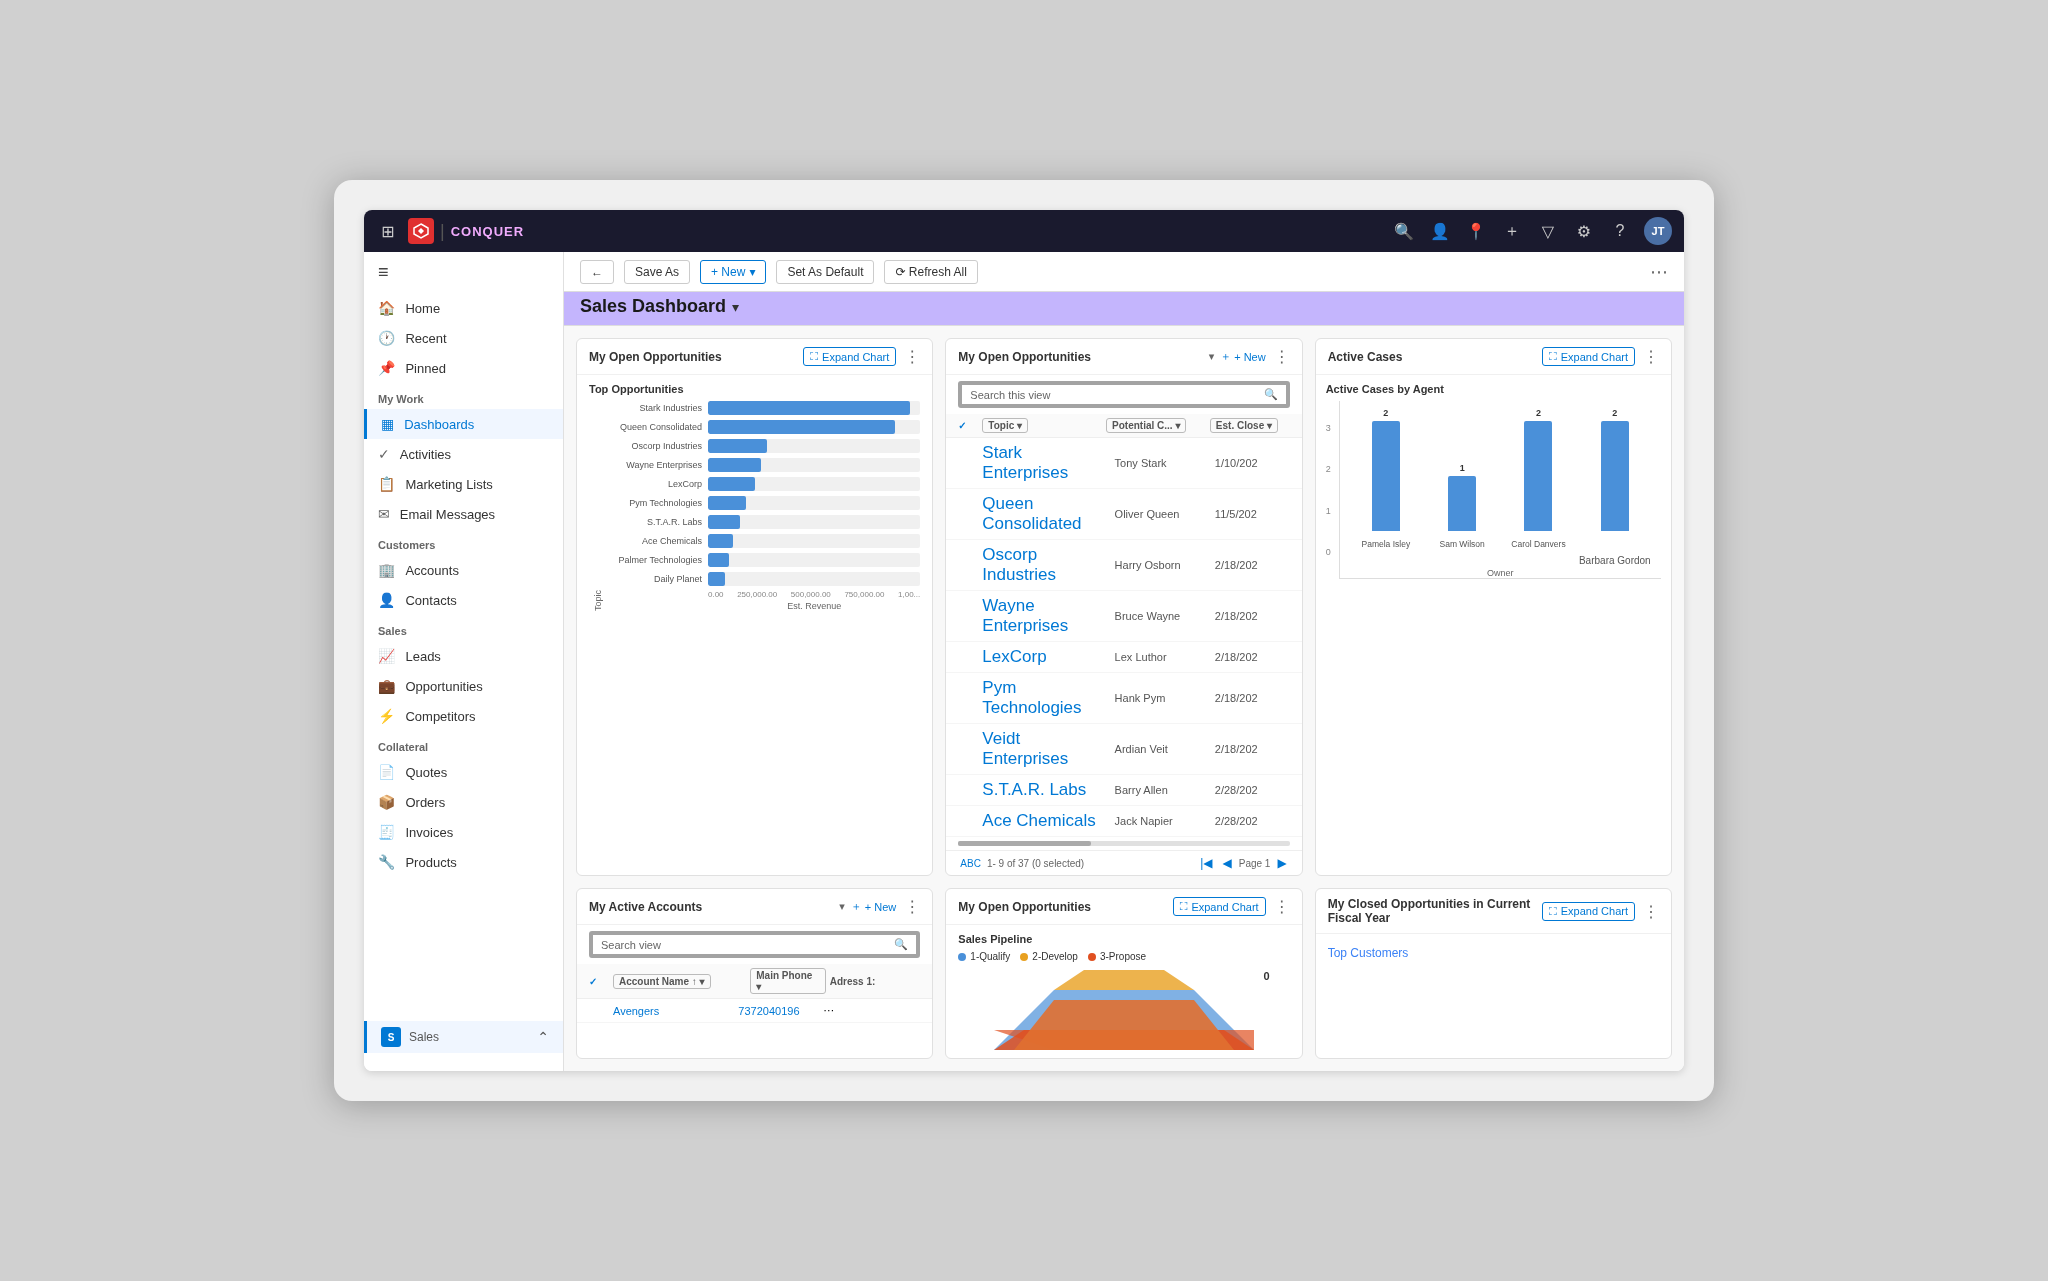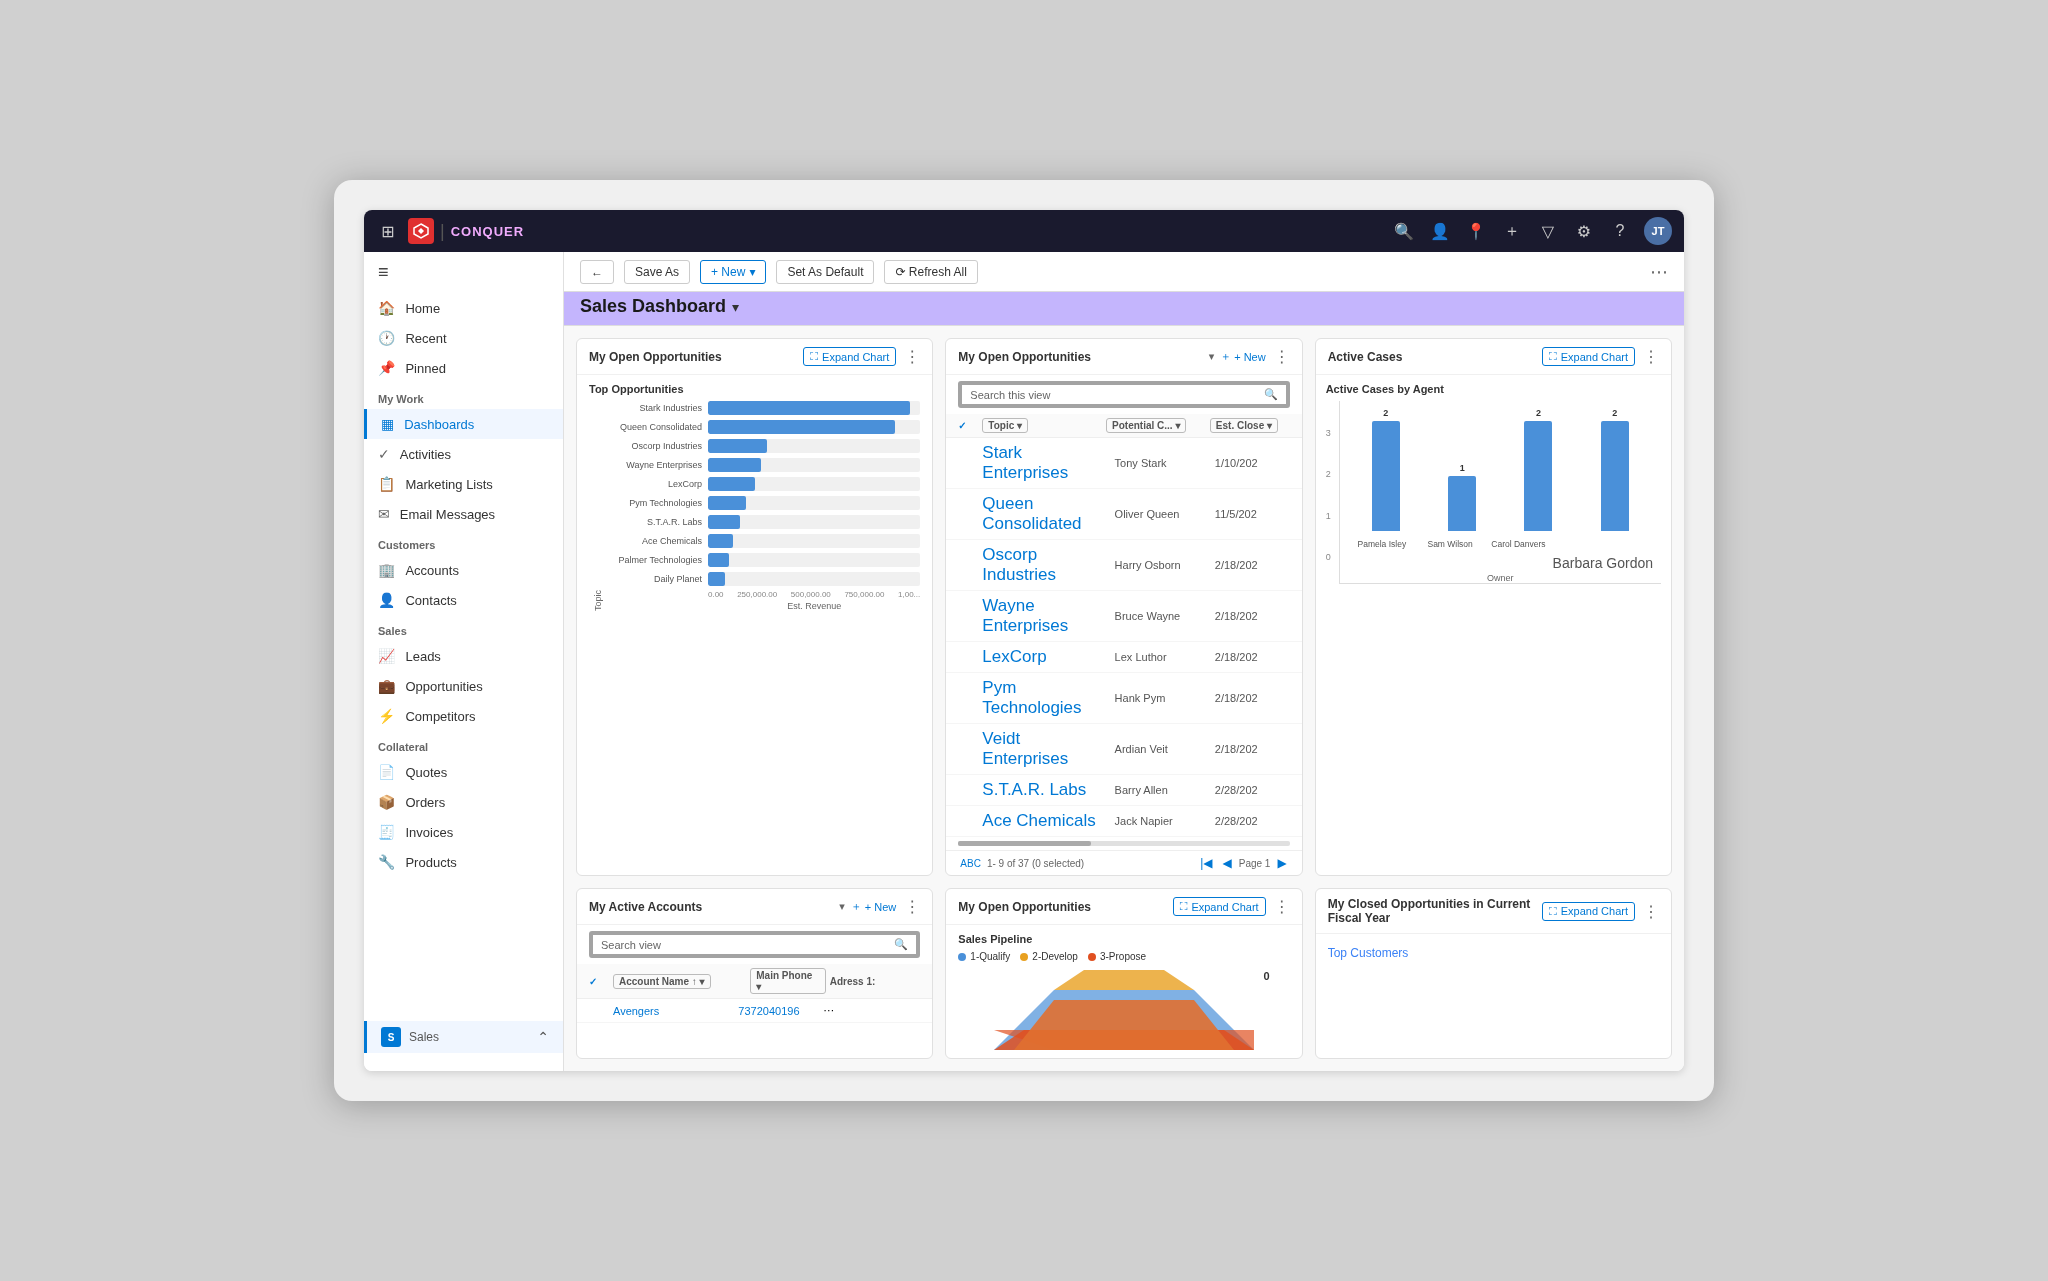--- a/index.html
+++ b/index.html
@@ -917,21 +917,21 @@
                       </div>
                       <div class="v-bar-group" style="display: flex; flex-direction: column; align-items: center;">
                         <span class="v-bar-value">2</span>
                         <div class="v-bar" style="height: 110px;"></div>
                       </div>
                     </div>
                   <div style="display:flex;justify-content:space-around;padding:0 8px;margin-top:4px;" id="v-bar-labels">
                       <span class="v-bar-label" style="flex: 1 1 0%; font-size: 8.5px; color: rgb(85, 85, 85); text-align: center;">Pamela Isley</span>
                       <span class="v-bar-label" style="flex: 1 1 0%; font-size: 8.5px; color: rgb(85, 85, 85); text-align: center;">Sam Wilson</span>
                       <span class="v-bar-label" style="flex: 1 1 0%; font-size: 8.5px; color: rgb(85, 85, 85); text-align: center;">Carol Danvers</span>
-                      <span class="v-bar-label" style="flex: 1 1 0%; font-size: 14px; color: rgb(85, 85, 85); text-align: center; margin-top: 20px;">Barbara Gordon</span>
+                      <span class="v-bar-label" style="flex: 1 1 0%; font-size: 10px; color: rgb(85, 85, 85); text-align: center; margin-top: 20px;">Barbara Gordon</span>
                     </div>
                   <div style="text-align:center;font-size:9px;color:#666;margin-top:2px;">Owner</div>
                 </div>
               </div>
             </div>
           </div>
 
           <div class="dashboard-card accounts-card">
             <div class="card-header">
               <span class="card-title">My Active Accounts</span>

